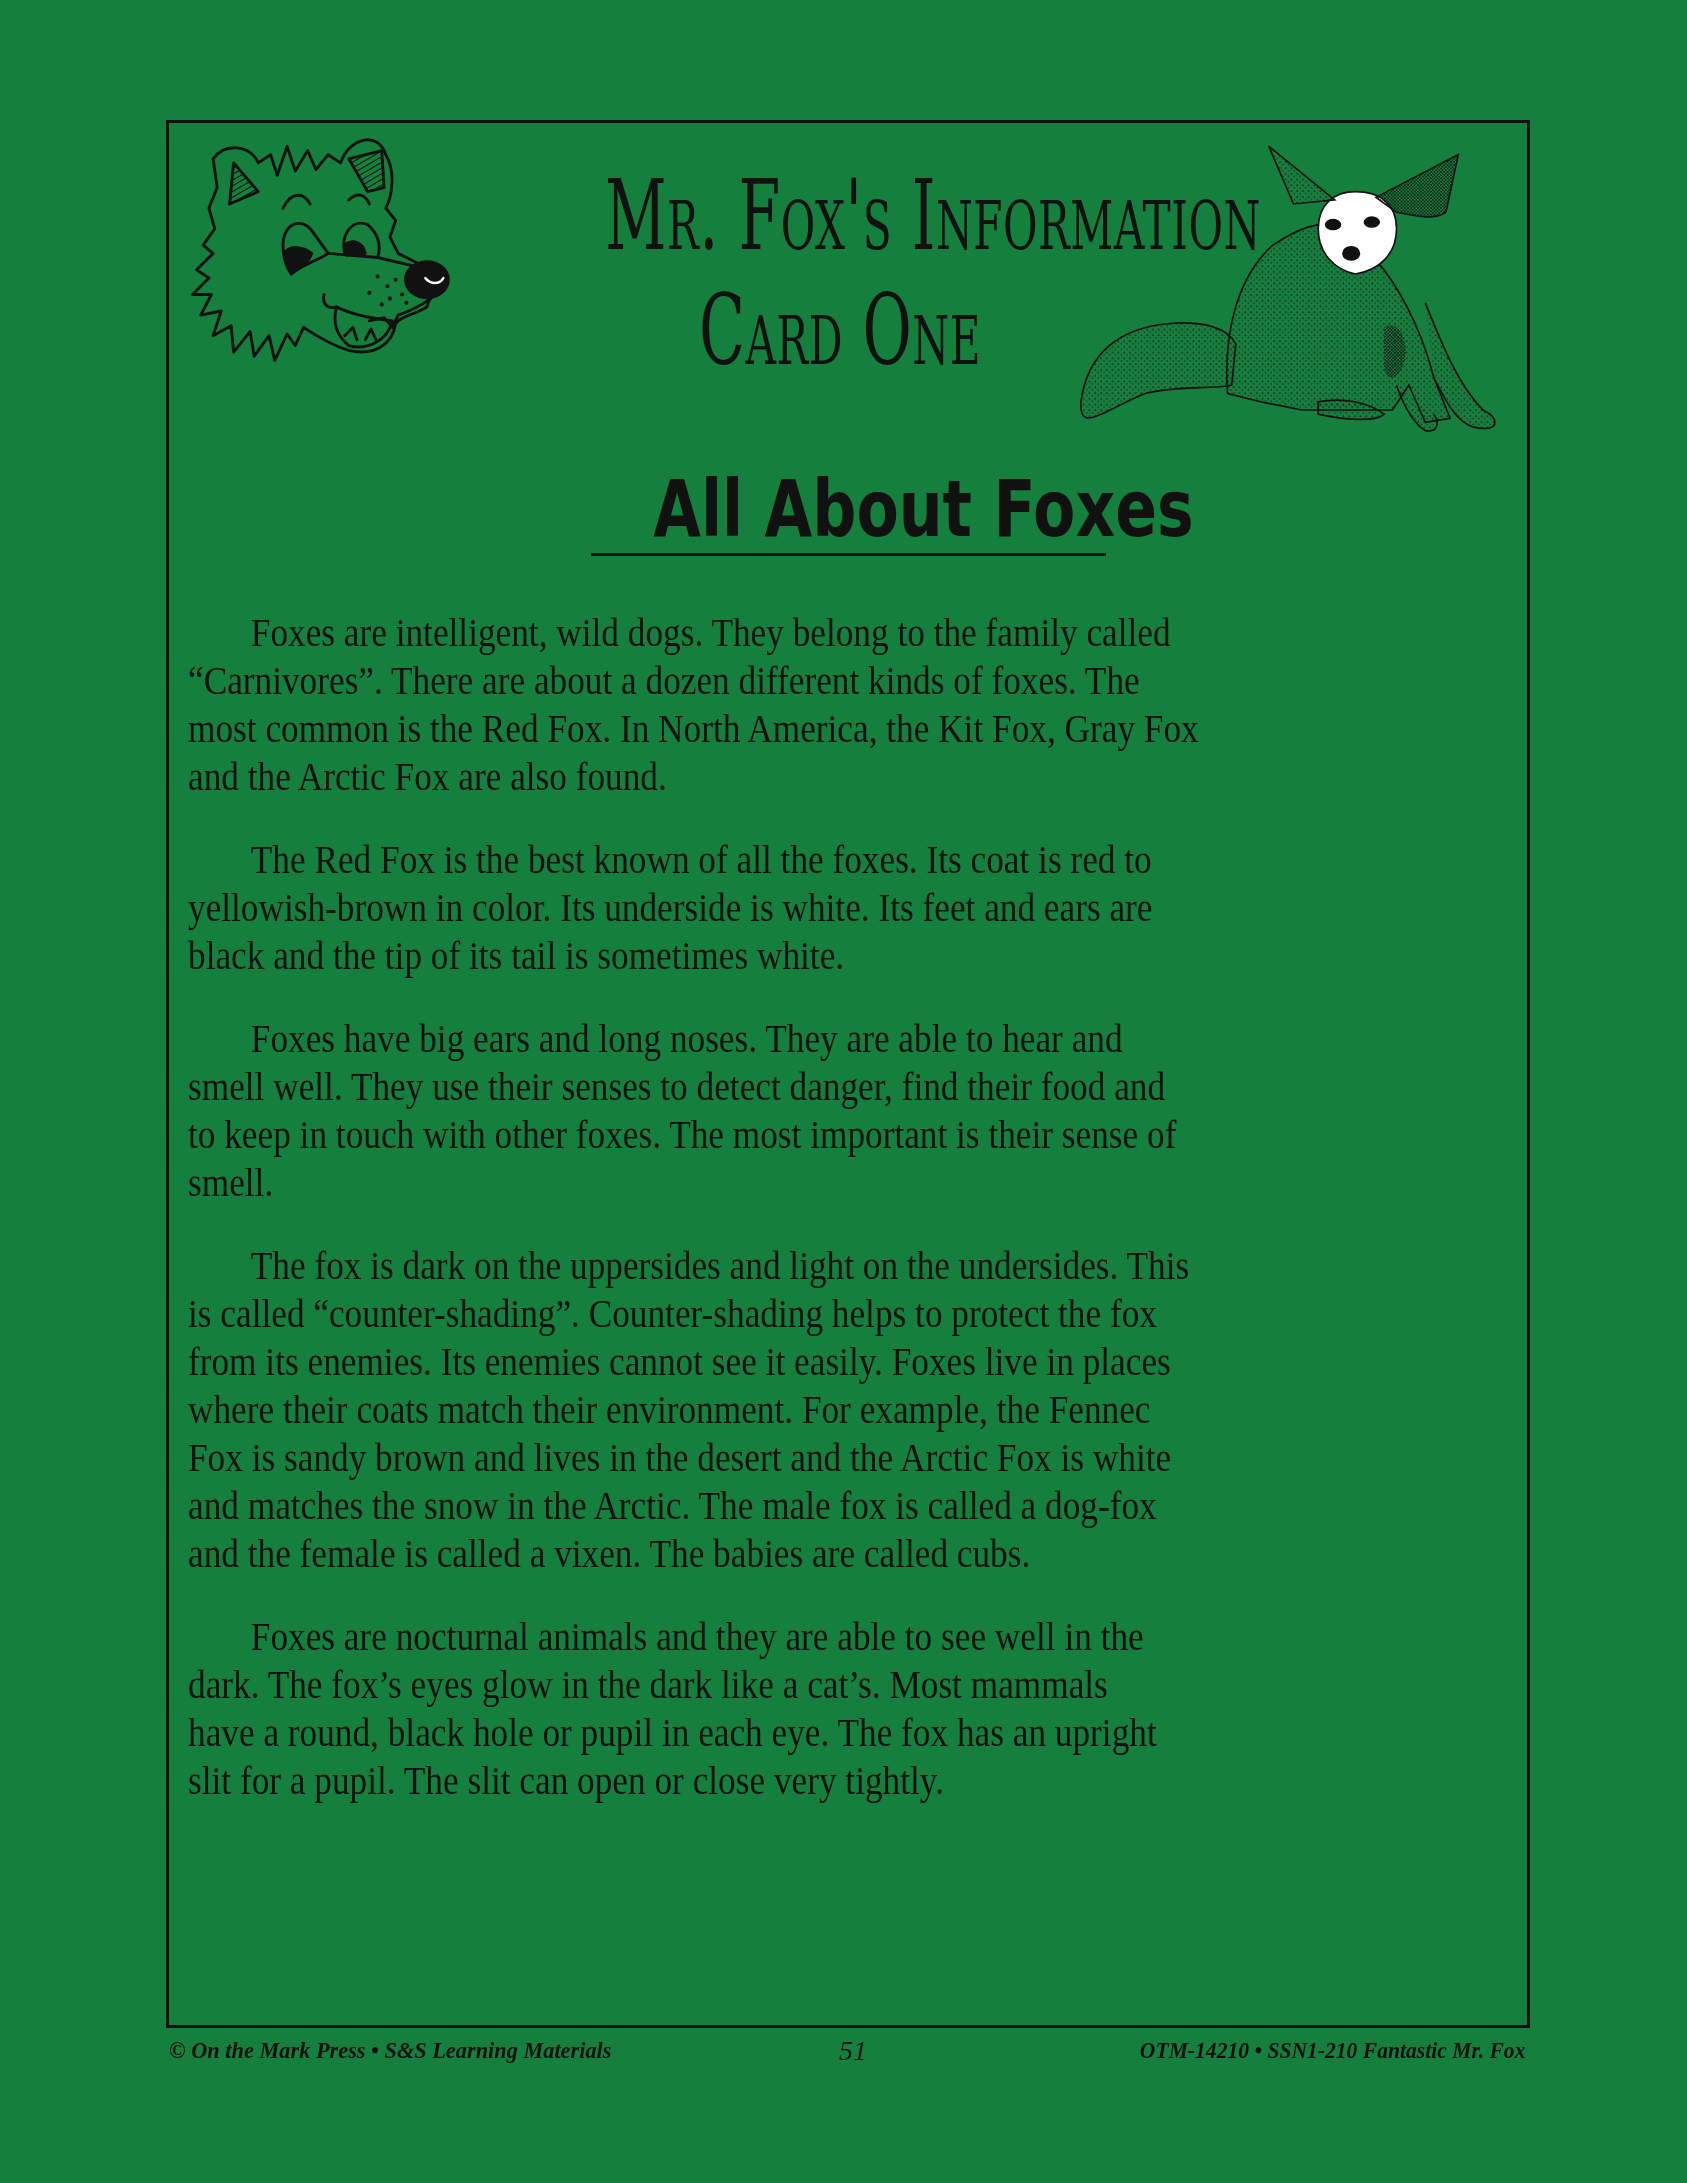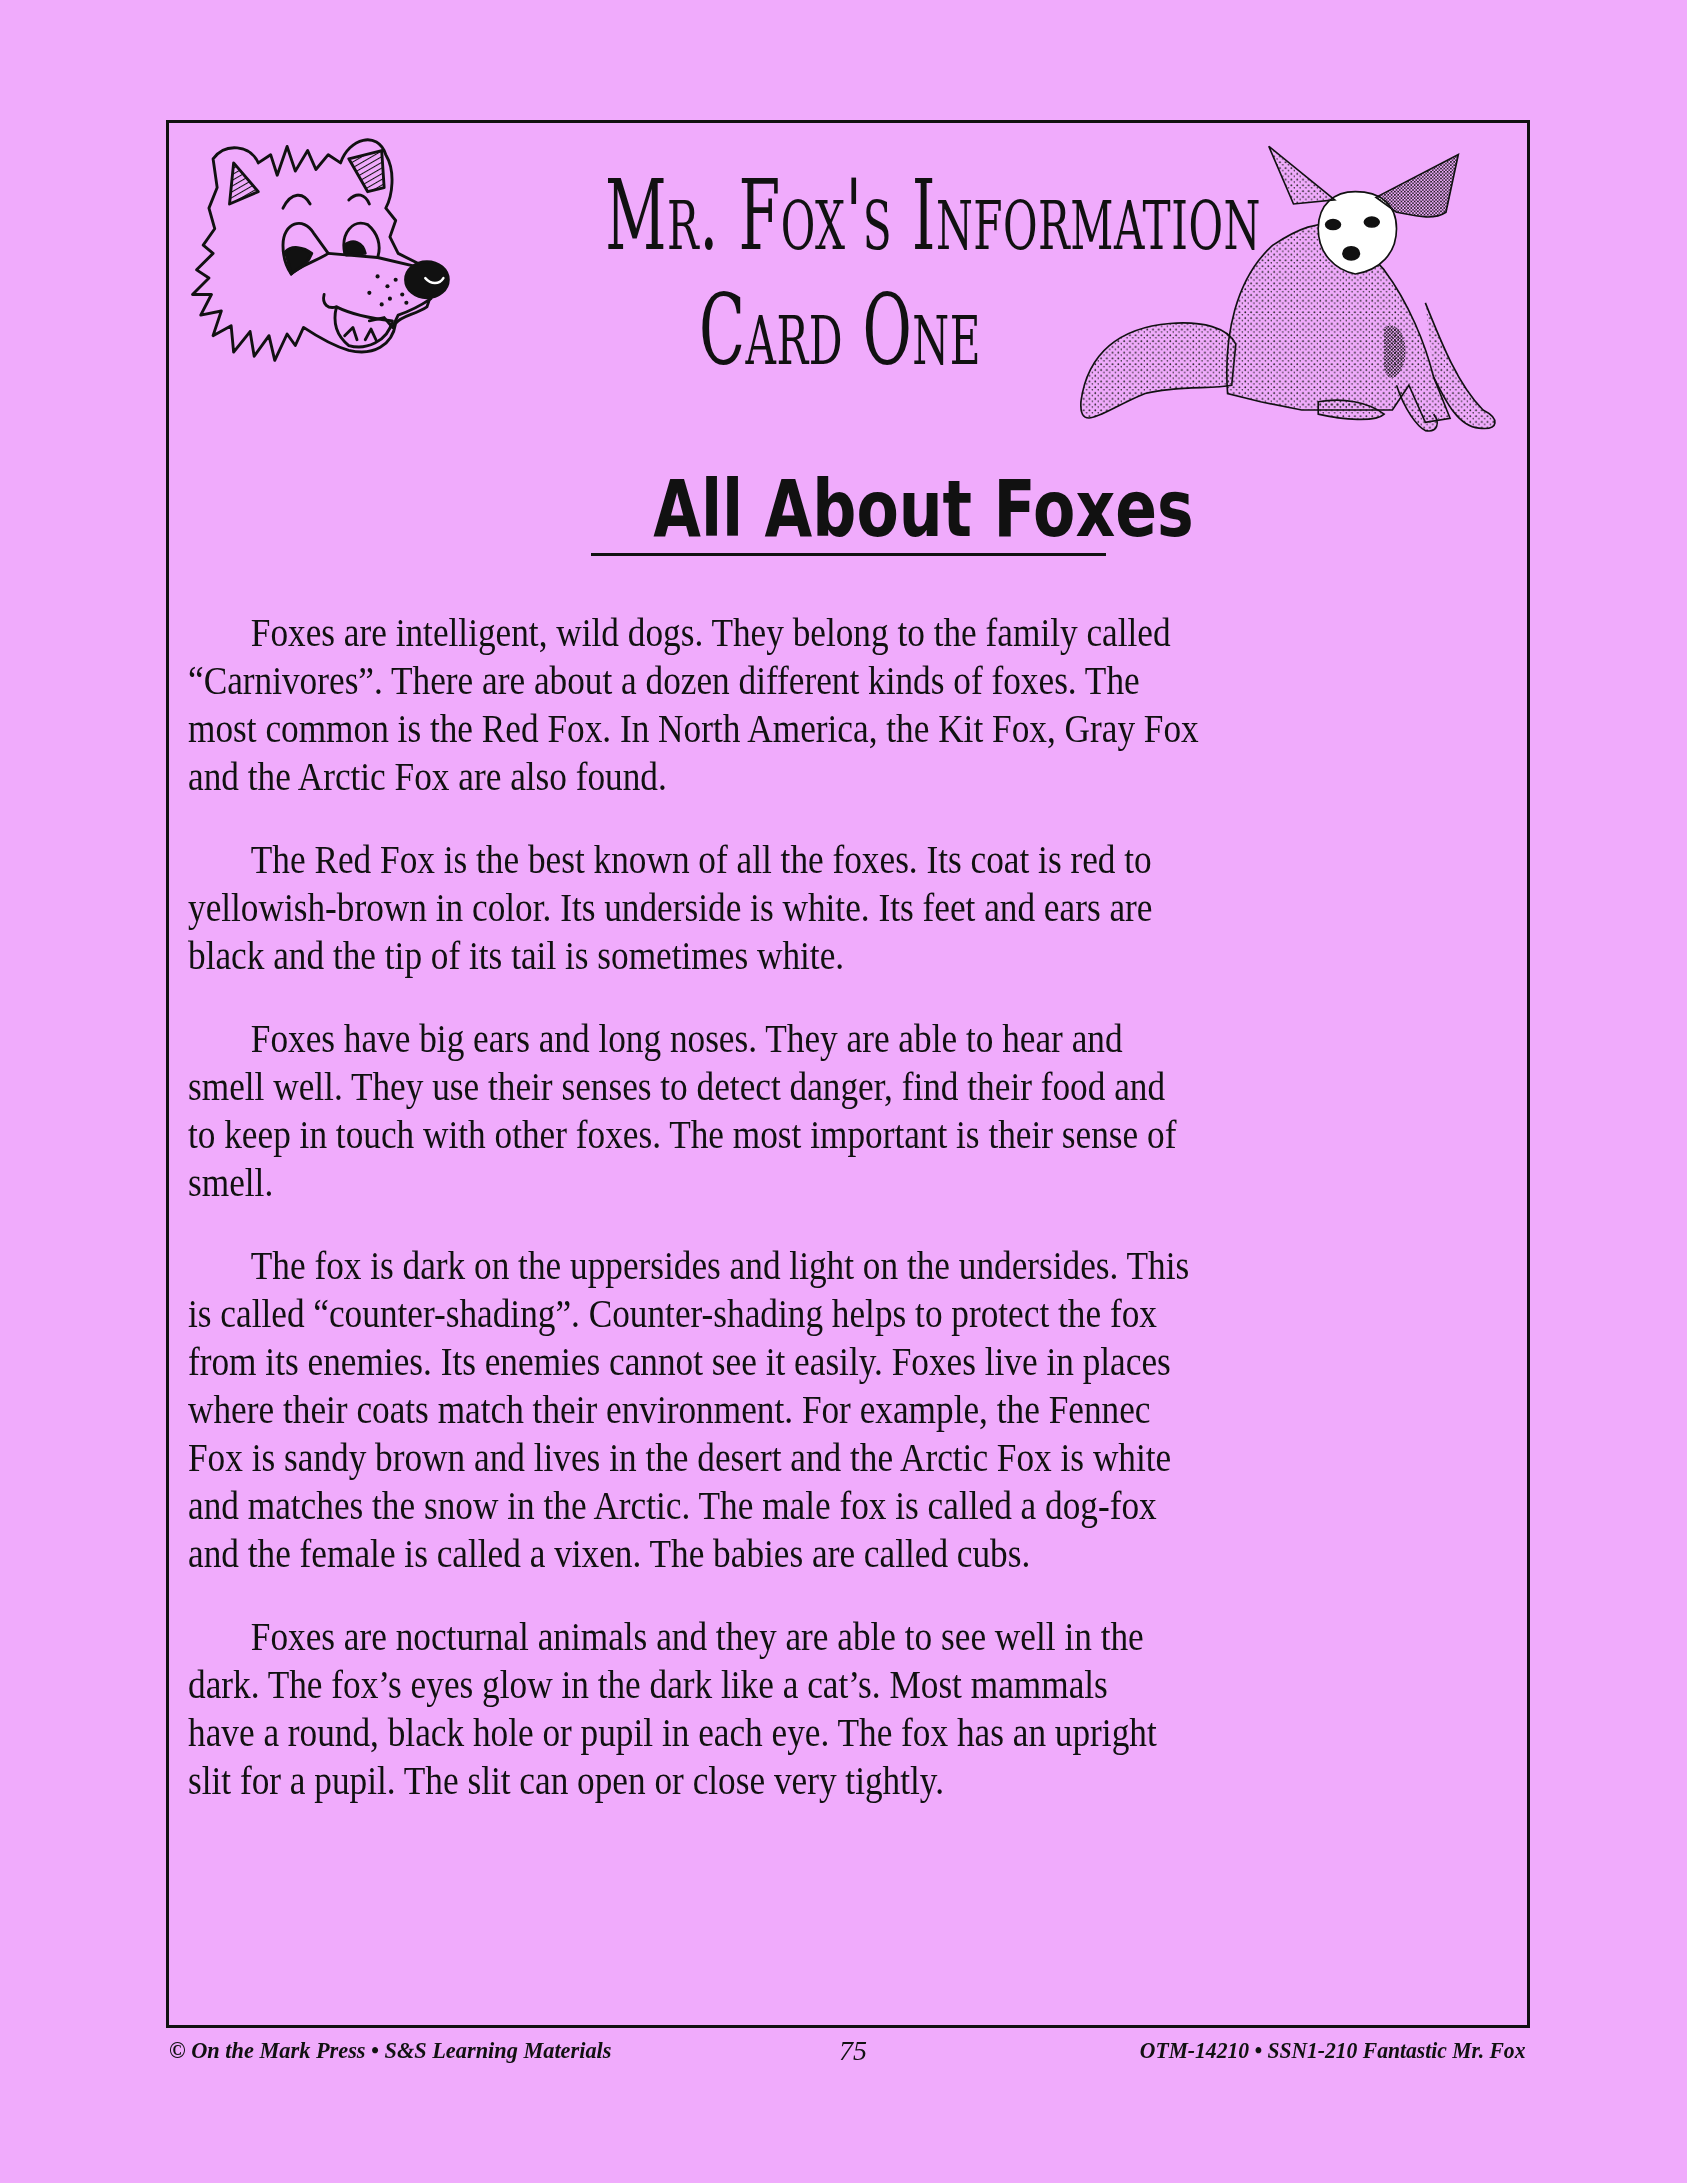--- a/index.html
+++ b/index.html
@@ -1,17 +1,17 @@
 <!DOCTYPE html>
 <html style="font-size:13px"><head>
 <meta charset="utf-8">
 <style>
   html, body { margin: 0; padding: 0; background: #ffffff; }
   body { width: 1687px; height: 2183px; position: relative; overflow: hidden; color: #111; }
-  .page { position: absolute; left: 0; top: 0; width: 1687px; height: 2183px; background: #f0abfc; }
+  .page { position: absolute; left: 0; top: 0; width: 1687px; height: 2183px; background: #15803d; }
   .card {
     position: absolute; left: 166px; top: 120px; width: 1364px; height: 1908px;
     border: 3.3px solid #111; box-sizing: border-box;
   }
   .title {
     position: absolute; left: 461px; width: 758px; top: 158px;
     text-align: center; font-family: "DejaVu Serif", serif; color: #111;
   }
   .title-line {
     display: block; font-variant: small-caps; letter-spacing: 0.8px;
@@ -186,18 +186,18 @@
     <p class="para">
       <span class="line first">Foxes are nocturnal animals and they are able to see well in the</span>
       <span class="line">dark.  The fox’s eyes glow in the dark like a cat’s.  Most mammals</span>
       <span class="line">have a round, black hole or pupil in each eye.  The fox has an upright</span>
       <span class="line">slit for a pupil.  The slit can open or close very tightly.</span>
     </p>
   </div>
 
   <div class="footer">
     <span class="footer-left">© On the Mark Press • S&amp;S Learning Materials</span>
-    <span class="footer-page">75</span>
+    <span class="footer-page">51</span>
     <span class="footer-right">OTM-14210 • SSN1-210 Fantastic Mr. Fox</span>
   </div>
 
 </div>
 
 
 </body></html>

